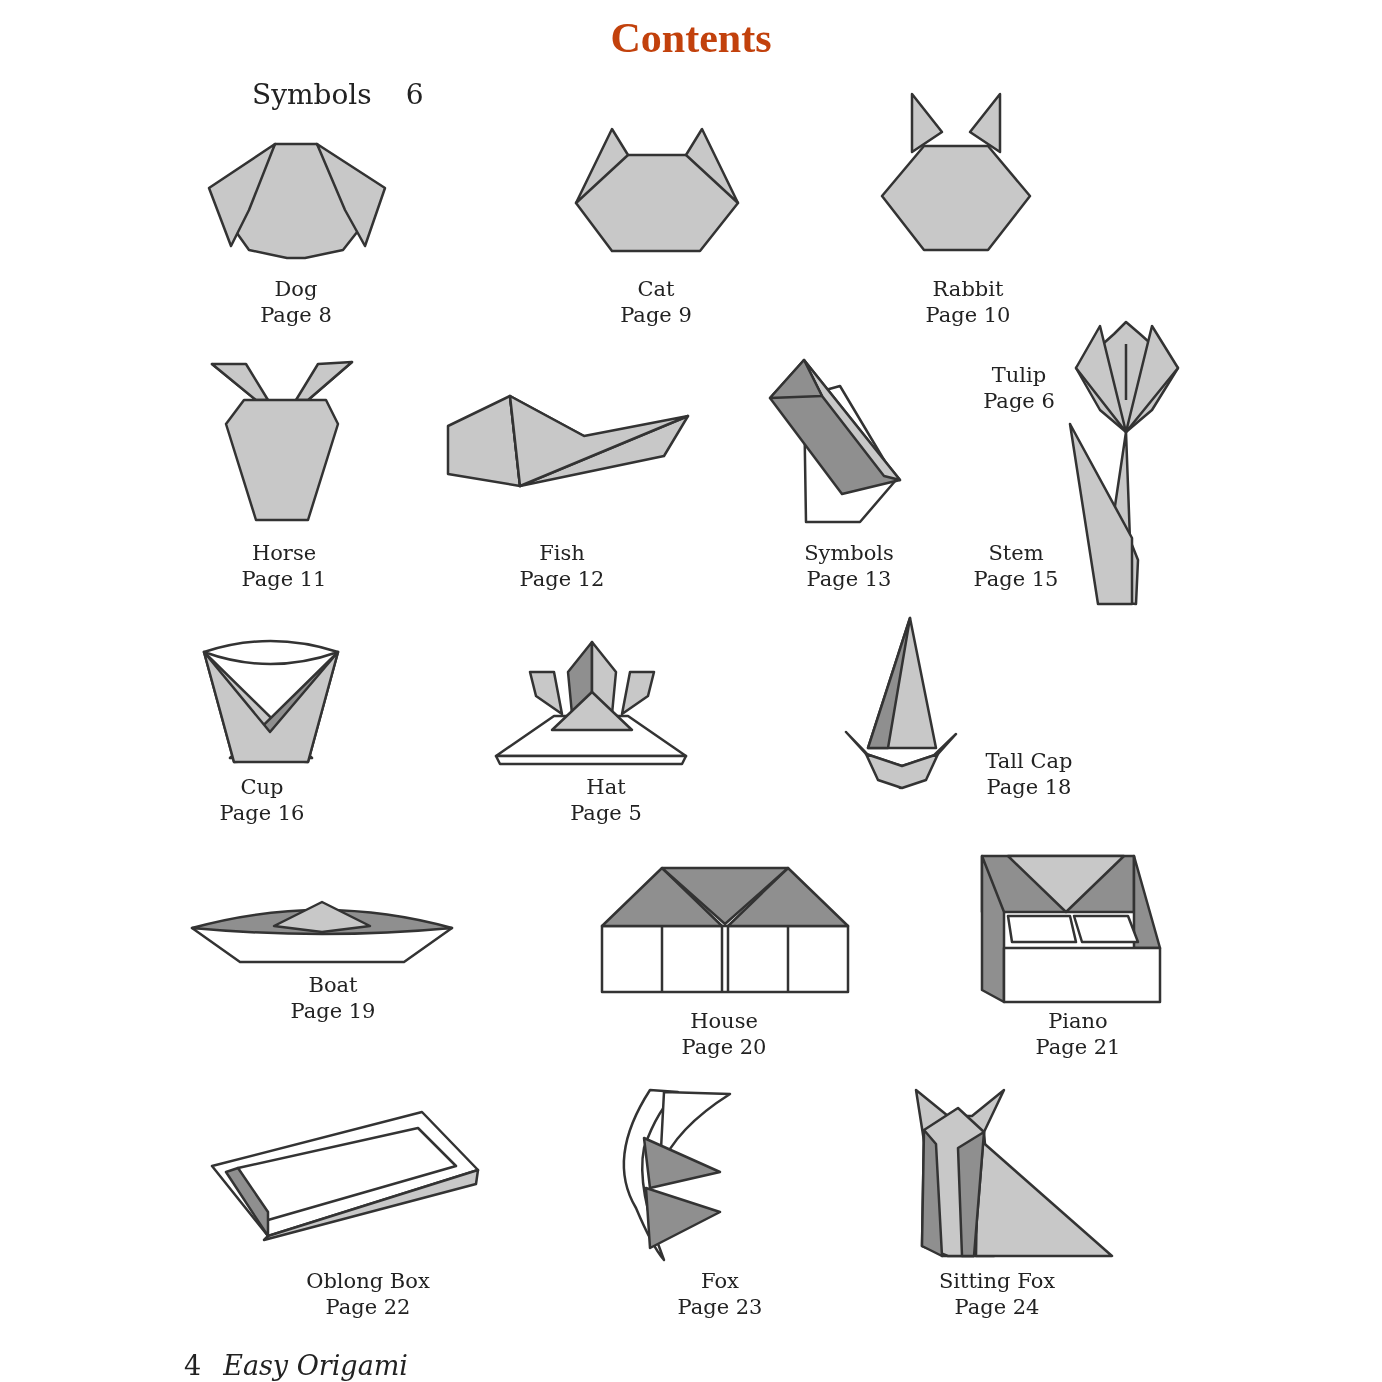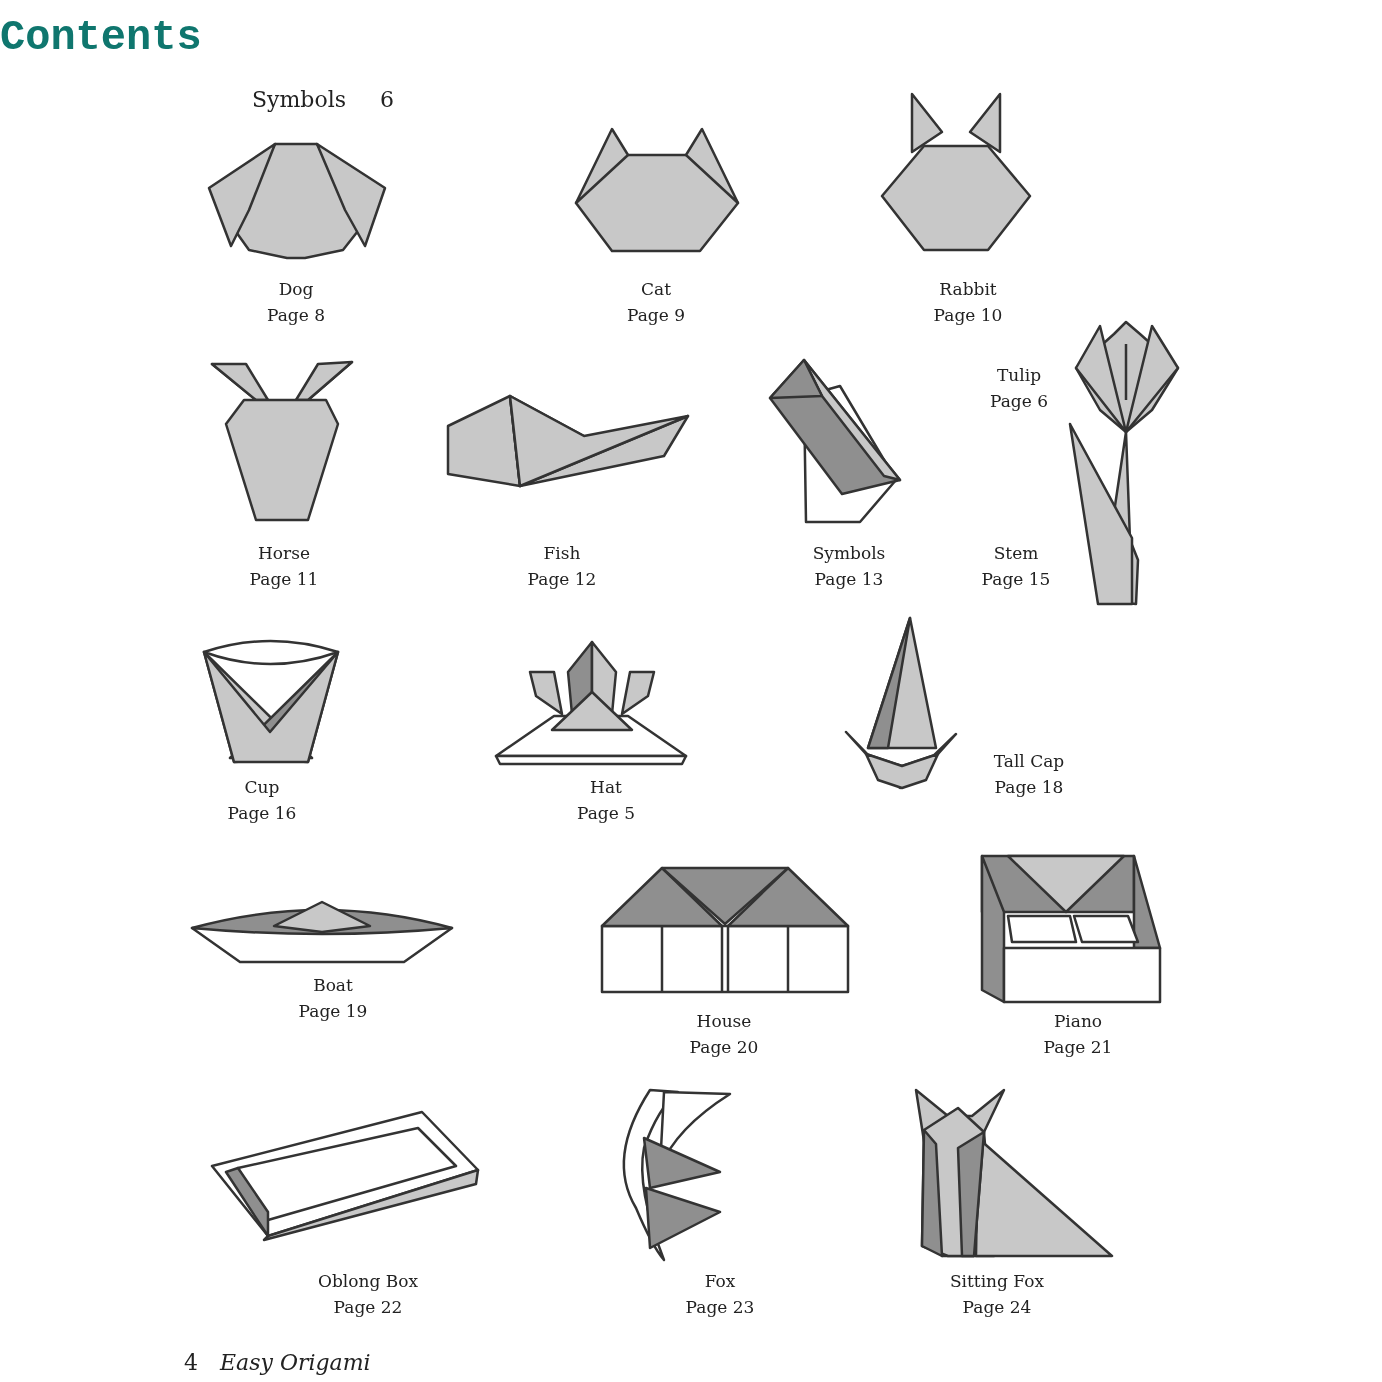--- a/index.html
+++ b/index.html
@@ -1,29 +1,29 @@
 <!DOCTYPE html>
 <html><head>
 <meta charset="utf-8">
 <style>
   html, body { margin:0; padding:0; background:#ffffff; }
   body { width:1382px; height:1382px; position:relative; overflow:hidden;
          font-family:"DejaVu Serif", serif; color:#222; }
-  .title { position:absolute; left:0; width:1382px; top:14px; 
-           font-family:Liberation Mono, monospace; font-weight:bold; font-size:42px; color:#0f766e; }
-  .symbols { position:absolute; left:252px; top:87px; font-size:22px; }
+  .title { position:absolute; left:0; width:1382px; top:14px; text-align:center;
+           font-family:Liberation Serif, serif; font-weight:bold; font-size:42px; color:#c2410c; }
+  .symbols { position:absolute; left:252px; top:78px; font-size:28px; }
   .symbols .num { margin-left:34px; }
-  .label { position:absolute; text-align:center; font-size:17px; line-height:26px; width:200px; }
+  .label { position:absolute; text-align:center; font-size:21px; line-height:26px; width:200px; }
   .label span { display:block; }
   svg.fig { position:absolute; overflow:visible; }
   svg.fig polygon, svg.fig path, svg.fig line, svg.fig polyline { stroke:#333; stroke-width:2.5; stroke-linejoin:round; }
   .l { fill:#c8c8c8; }
   .d { fill:#8f8f8f; }
   .w { fill:#ffffff; }
-  .footer { position:absolute; left:184px; top:1350px; font-size:22px; }
+  .footer { position:absolute; left:184px; top:1350px; font-size:27px; }
   .footer .book { font-style:italic; margin-left:22px; }
 </style>
 </head>
 <body>
 
 <div class="title">Contents</div>
 
 <div class="symbols">
   <span>Symbols</span><span class="num">6</span>
 </div>

